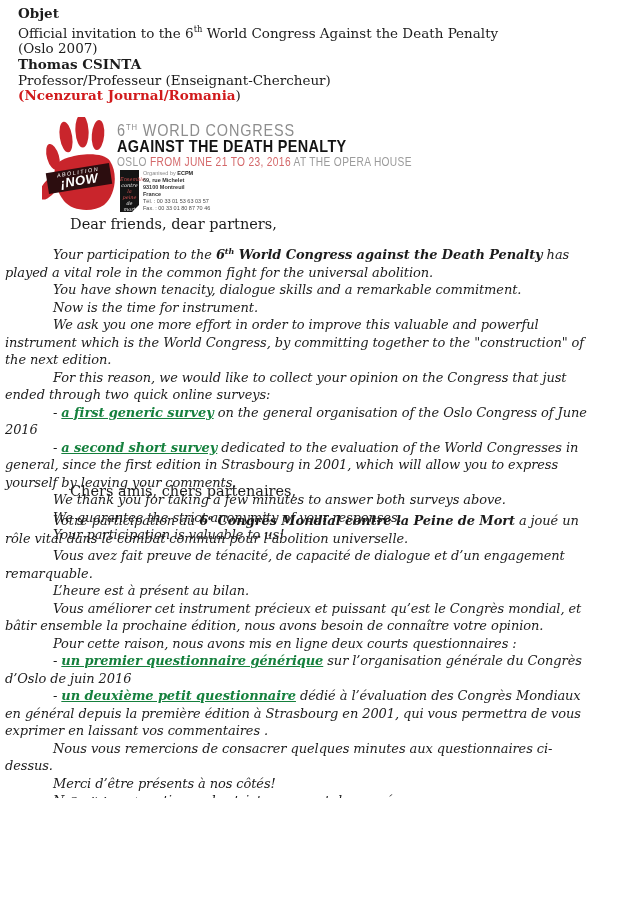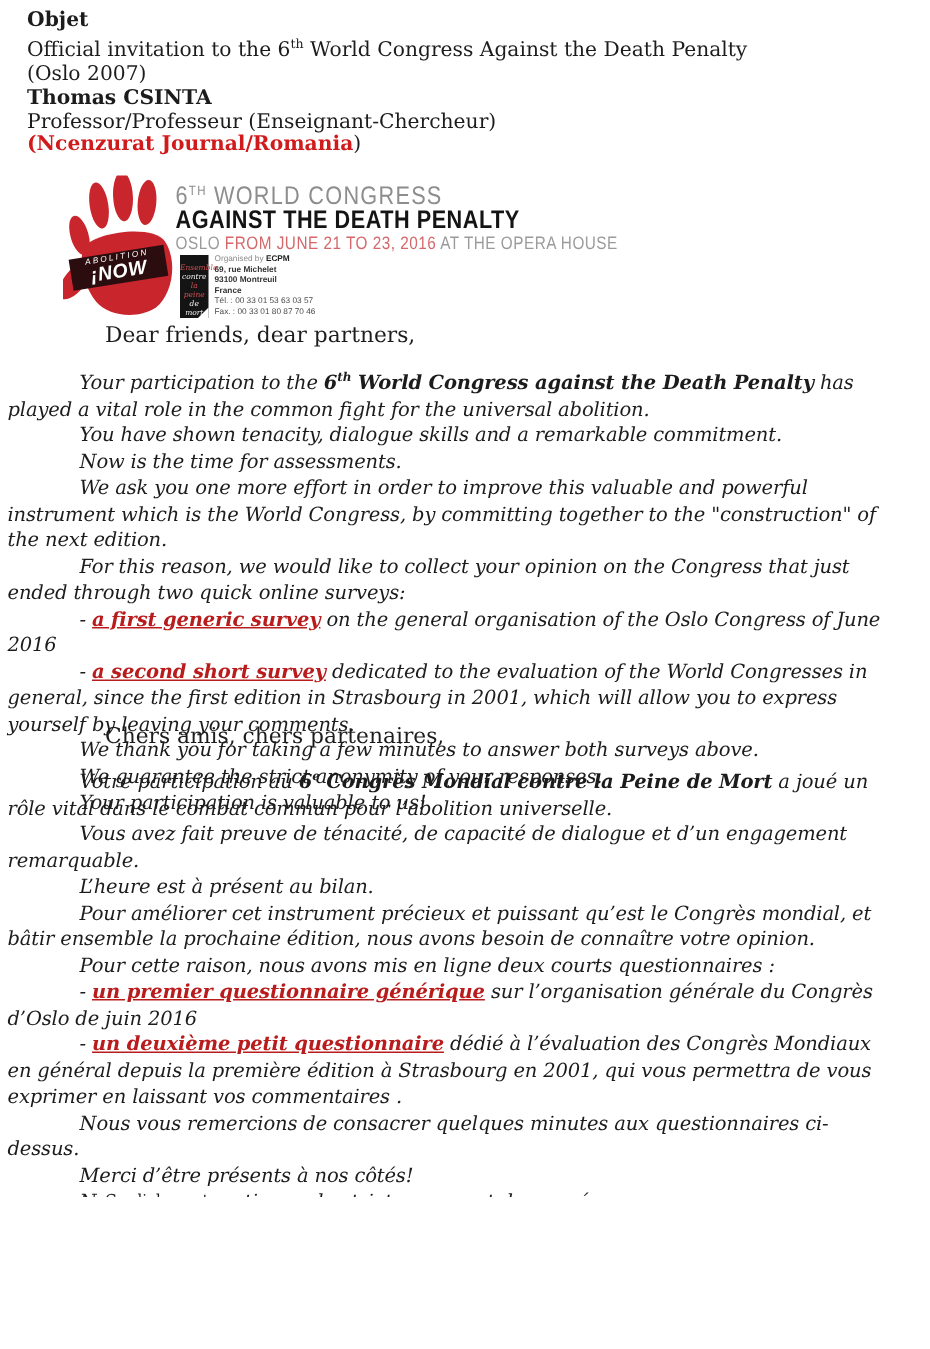--- a/index.html
+++ b/index.html
@@ -41,21 +41,21 @@
   
   .salut{position:absolute;left:70px;font-size:14.5px;font-weight:400;}
   .salut-en{top:216px;}
   .salut-fr{top:483px;}
   .body-block{position:absolute;left:5px;width:585px;font-style:italic;font-size:13px;
               line-height:17.5px;letter-spacing:-.1px;}
   .body-en{top:243px;}
   .body-fr{top:509px;}
   .body-block p{margin:0;text-indent:48px;}
   .blk-bold{font-weight:700;}
-  a.doclink{color:#b91c1c;font-weight:700;text-decoration:underline;cursor:pointer;}
+  a.doclink{color:#15803d;font-weight:700;text-decoration:underline;cursor:pointer;}
   .sup{vertical-align:super;font-size:.62em;}
 
   
   .closing{position:absolute;left:70px;top:793px;font-size:10px;line-height:16px;}
 
   .sig-svg{position:absolute;left:20px;top:822px;}
 </style>
 </head>
 <body>
 
@@ -115,42 +115,42 @@
     <div>Tél. : 00 33 01 53 63 03 57</div>
     <div>Fax. : 00 33 01 80 87 70 46</div>
   </div>
 
   <div class="salut salut-en">Dear friends, dear partners,</div>
   <div class="body-block body-en">
     <p>
       <span>Your participation to the </span><span class="blk-bold">6</span><span class="blk-bold sup">th</span><span class="blk-bold"> World Congress against the Death Penalty</span><span> has played a vital role in the common fight for the universal abolition.</span>
     </p>
     <p>You have shown tenacity, dialogue skills and a remarkable commitment.</p>
-    <p>Now is the time for assessments.</p>
+    <p>Now is the time for instrument.</p>
     <p>We ask you one more effort in order to improve this valuable and powerful instrument which is the World Congress, by committing together to the "construction" of the next edition.</p>
     <p>For this reason, we would like to collect your opinion on the Congress that just ended through two quick online surveys:</p>
     <p>
       <span>- </span><a class="doclink">a first generic survey</a><span> on the general organisation of the Oslo Congress of June 2016</span>
     </p>
     <p>
       <span>- </span><a class="doclink">a second short survey</a><span>  dedicated to the evaluation of the World Congresses in general, since the first edition in Strasbourg in 2001, which will allow you to express yourself by leaving your comments.</span>
     </p>
     <p>We thank you for taking a few minutes to answer both surveys above.</p>
     <p>We guarantee the strict anonymity of your responses.</p>
     <p>Your participation is valuable to us!</p>
   </div>
 
   <div class="salut salut-fr">Chers amis, chers partenaires,</div>
   <div class="body-block body-fr">
     <p>
       <span>Votre participation au </span><span class="blk-bold">6</span><span class="blk-bold sup">e</span><span class="blk-bold"> Congrès Mondial contre la Peine de Mort</span><span> a joué un rôle vital dans le combat commun pour l’abolition universelle.</span>
     </p>
     <p>Vous avez fait preuve de ténacité, de capacité de dialogue et d’un engagement remarquable.</p>
     <p>L’heure est à présent au bilan.</p>
-    <p>Pour améliorer cet instrument précieux et puissant qu’est le Congrès mondial, et bâtir ensemble la prochaine édition, nous avons besoin de connaître votre opinion.</p>
+    <p>Vous améliorer cet instrument précieux et puissant qu’est le Congrès mondial, et bâtir ensemble la prochaine édition, nous avons besoin de connaître votre opinion.</p>
     <p>Pour cette raison, nous avons mis en ligne deux courts questionnaires :</p>
     <p>
       <span>- </span><a class="doclink">un premier questionnaire générique</a><span>  sur l’organisation générale du Congrès d’Oslo de juin 2016</span>
     </p>
     <p>
       <span>- </span><a class="doclink">un deuxième petit questionnaire</a><span>  dédié à l’évaluation des Congrès Mondiaux en général depuis la première édition à Strasbourg en 2001, qui vous permettra de vous exprimer en laissant vos commentaires .</span>
     </p>
     <p>Nous vous remercions de consacrer quelques minutes aux questionnaires ci-dessus.</p>
     <p>Merci d’être présents à nos côtés!</p>
     <p>Nous vous garantissons le strict anonymat de vos réponses.</p>

